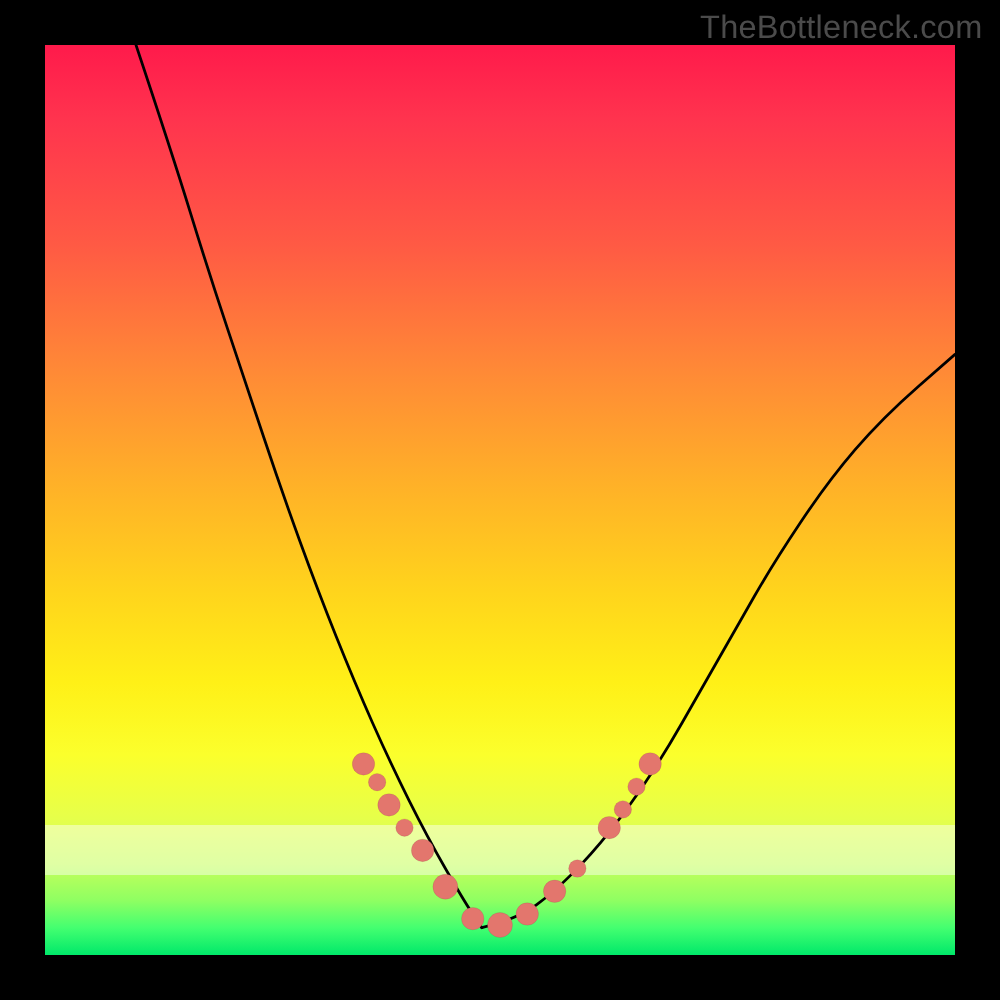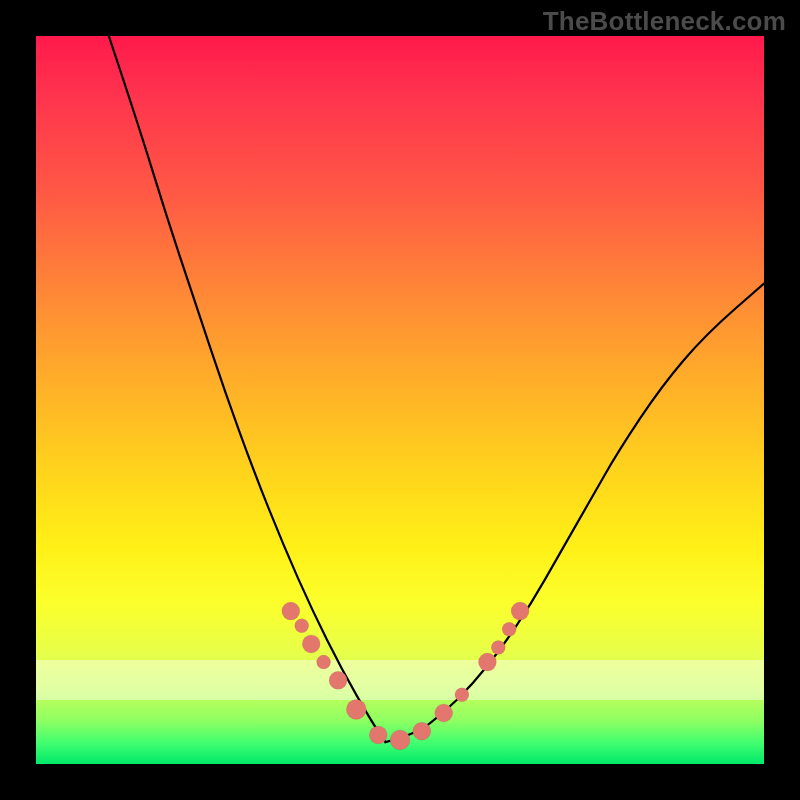--- a/index.html
+++ b/index.html
@@ -18,21 +18,21 @@
     width: 800px;
     height: 800px;
     background: #000;
   }
   .watermark {
     position: absolute;
     top: 6px;
     right: 14px;
     color: #4b4b4b;
     font-size: 26px;
-    font-weight: 700;
+    font-weight: 400;
     letter-spacing: 0.2px;
     z-index: 50;
   }
   .plot-area {
     position: absolute;
     left: 36px;
     top: 36px;
     width: 728px;
     height: 728px;
     overflow: hidden;

